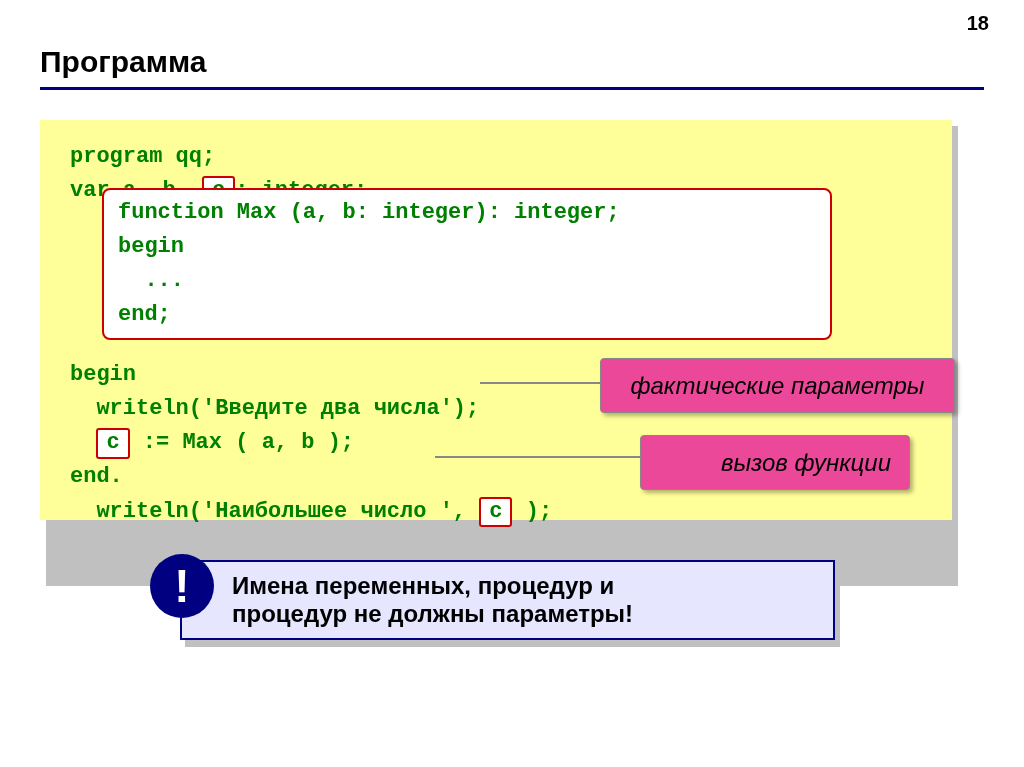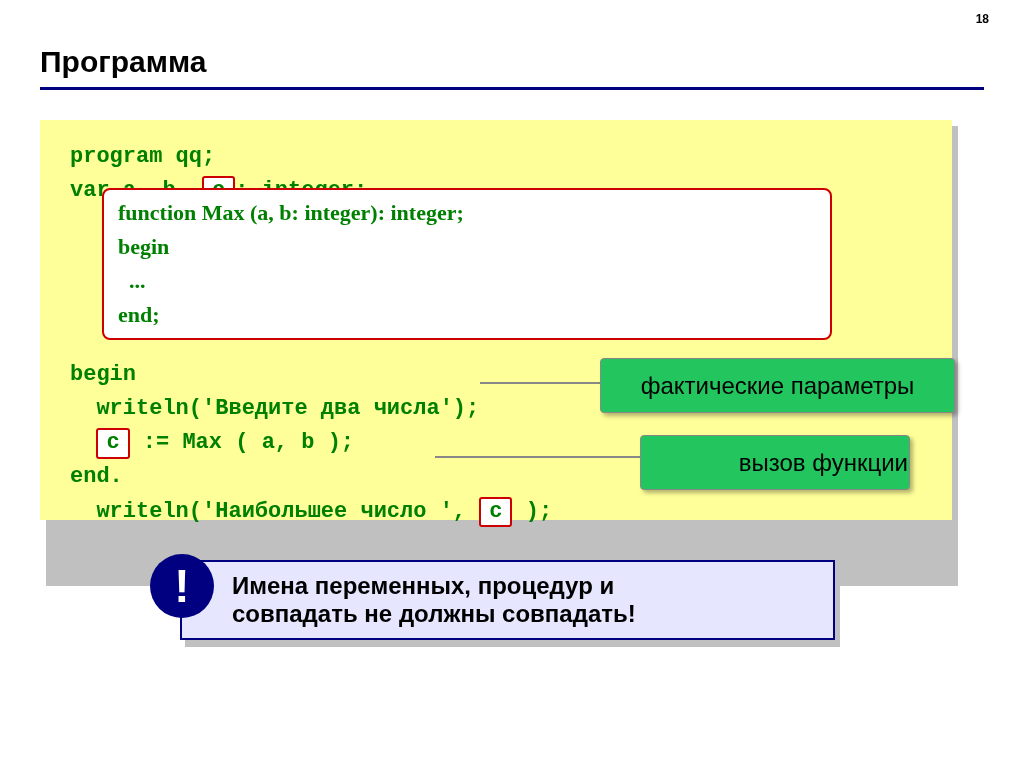--- a/index.html
+++ b/index.html
@@ -9,21 +9,21 @@
     background: #ffffff;
     font-family: Arial, sans-serif;
     position: relative;
     padding: 20px 40px;
   }
   .page-number {
     position: absolute;
     top: 12px;
     right: 35px;
     font-weight: bold;
-    font-size: 12px;
+    font-size: 20px;
     color: #000;
   }
   .title {
     font-size: 30px;
     font-weight: bold;
     color: #000;
     margin-top: 25px;
     margin-bottom: 8px;
   }
   .hr {
@@ -57,49 +57,50 @@
   }
   .inner-func {
     position: absolute;
     top: 68px;
     left: 62px;
     width: 730px;
     border: 2px solid #cc0000;
     border-radius: 8px;
     background: #ffffff;
     padding: 6px 14px 6px 14px;
-    font-family: Liberation Serif, serif;
+    font-family: Liberation Mono, monospace;
     font-size: 22px;
     font-weight: bold;
     color: #008000;
     line-height: 1.55;
   }
   .c-box {
     display: inline-block;
     border: 2px solid #cc0000;
     border-radius: 3px;
     background: #ffffff;
     padding: 0 8px;
     font-family: "Courier New", monospace;
     font-size: 22px;
     font-weight: bold;
     color: #008000;
     line-height: 1.2;
   }
   .callout {
     position: absolute;
-    background: #22c55e;
+    background: #ec4899;
     border: 1px solid #888;
     border-radius: 4px;
     box-shadow: 3px 3px 4px rgba(0,0,0,0.3);
-    padding: 8px 1px;
+    padding: 8px 18px;
     font-size: 24px;
     color: #000;
     font-family: Arial, sans-serif;
     font-weight: normal;
+    font-style: italic;
   }
   .callout1 { top: 238px; left: 560px; width: 355px; text-align: center; }
   .callout2 { top: 315px; left: 600px; width: 270px; text-align: right; }
   .connector1 {
     position: absolute;
     top: 262px;
     left: 440px;
     width: 120px;
     height: 2px;
     background: #888;
@@ -185,15 +186,15 @@
     <div class="connector2"></div>
     <div class="callout callout2">вызов функции</div>
   </div>
 </div>
 
 <div class="note">
   <div class="note-shadow"></div>
   <div class="note-box">
     <div class="excl">!</div>
     <div>Имена переменных, процедур и</div>
-    <div>совпадать не должны совпадать!</div>
+    <div>процедур не должны параметры!</div>
   </div>
 </div>
 
 </body></html>

